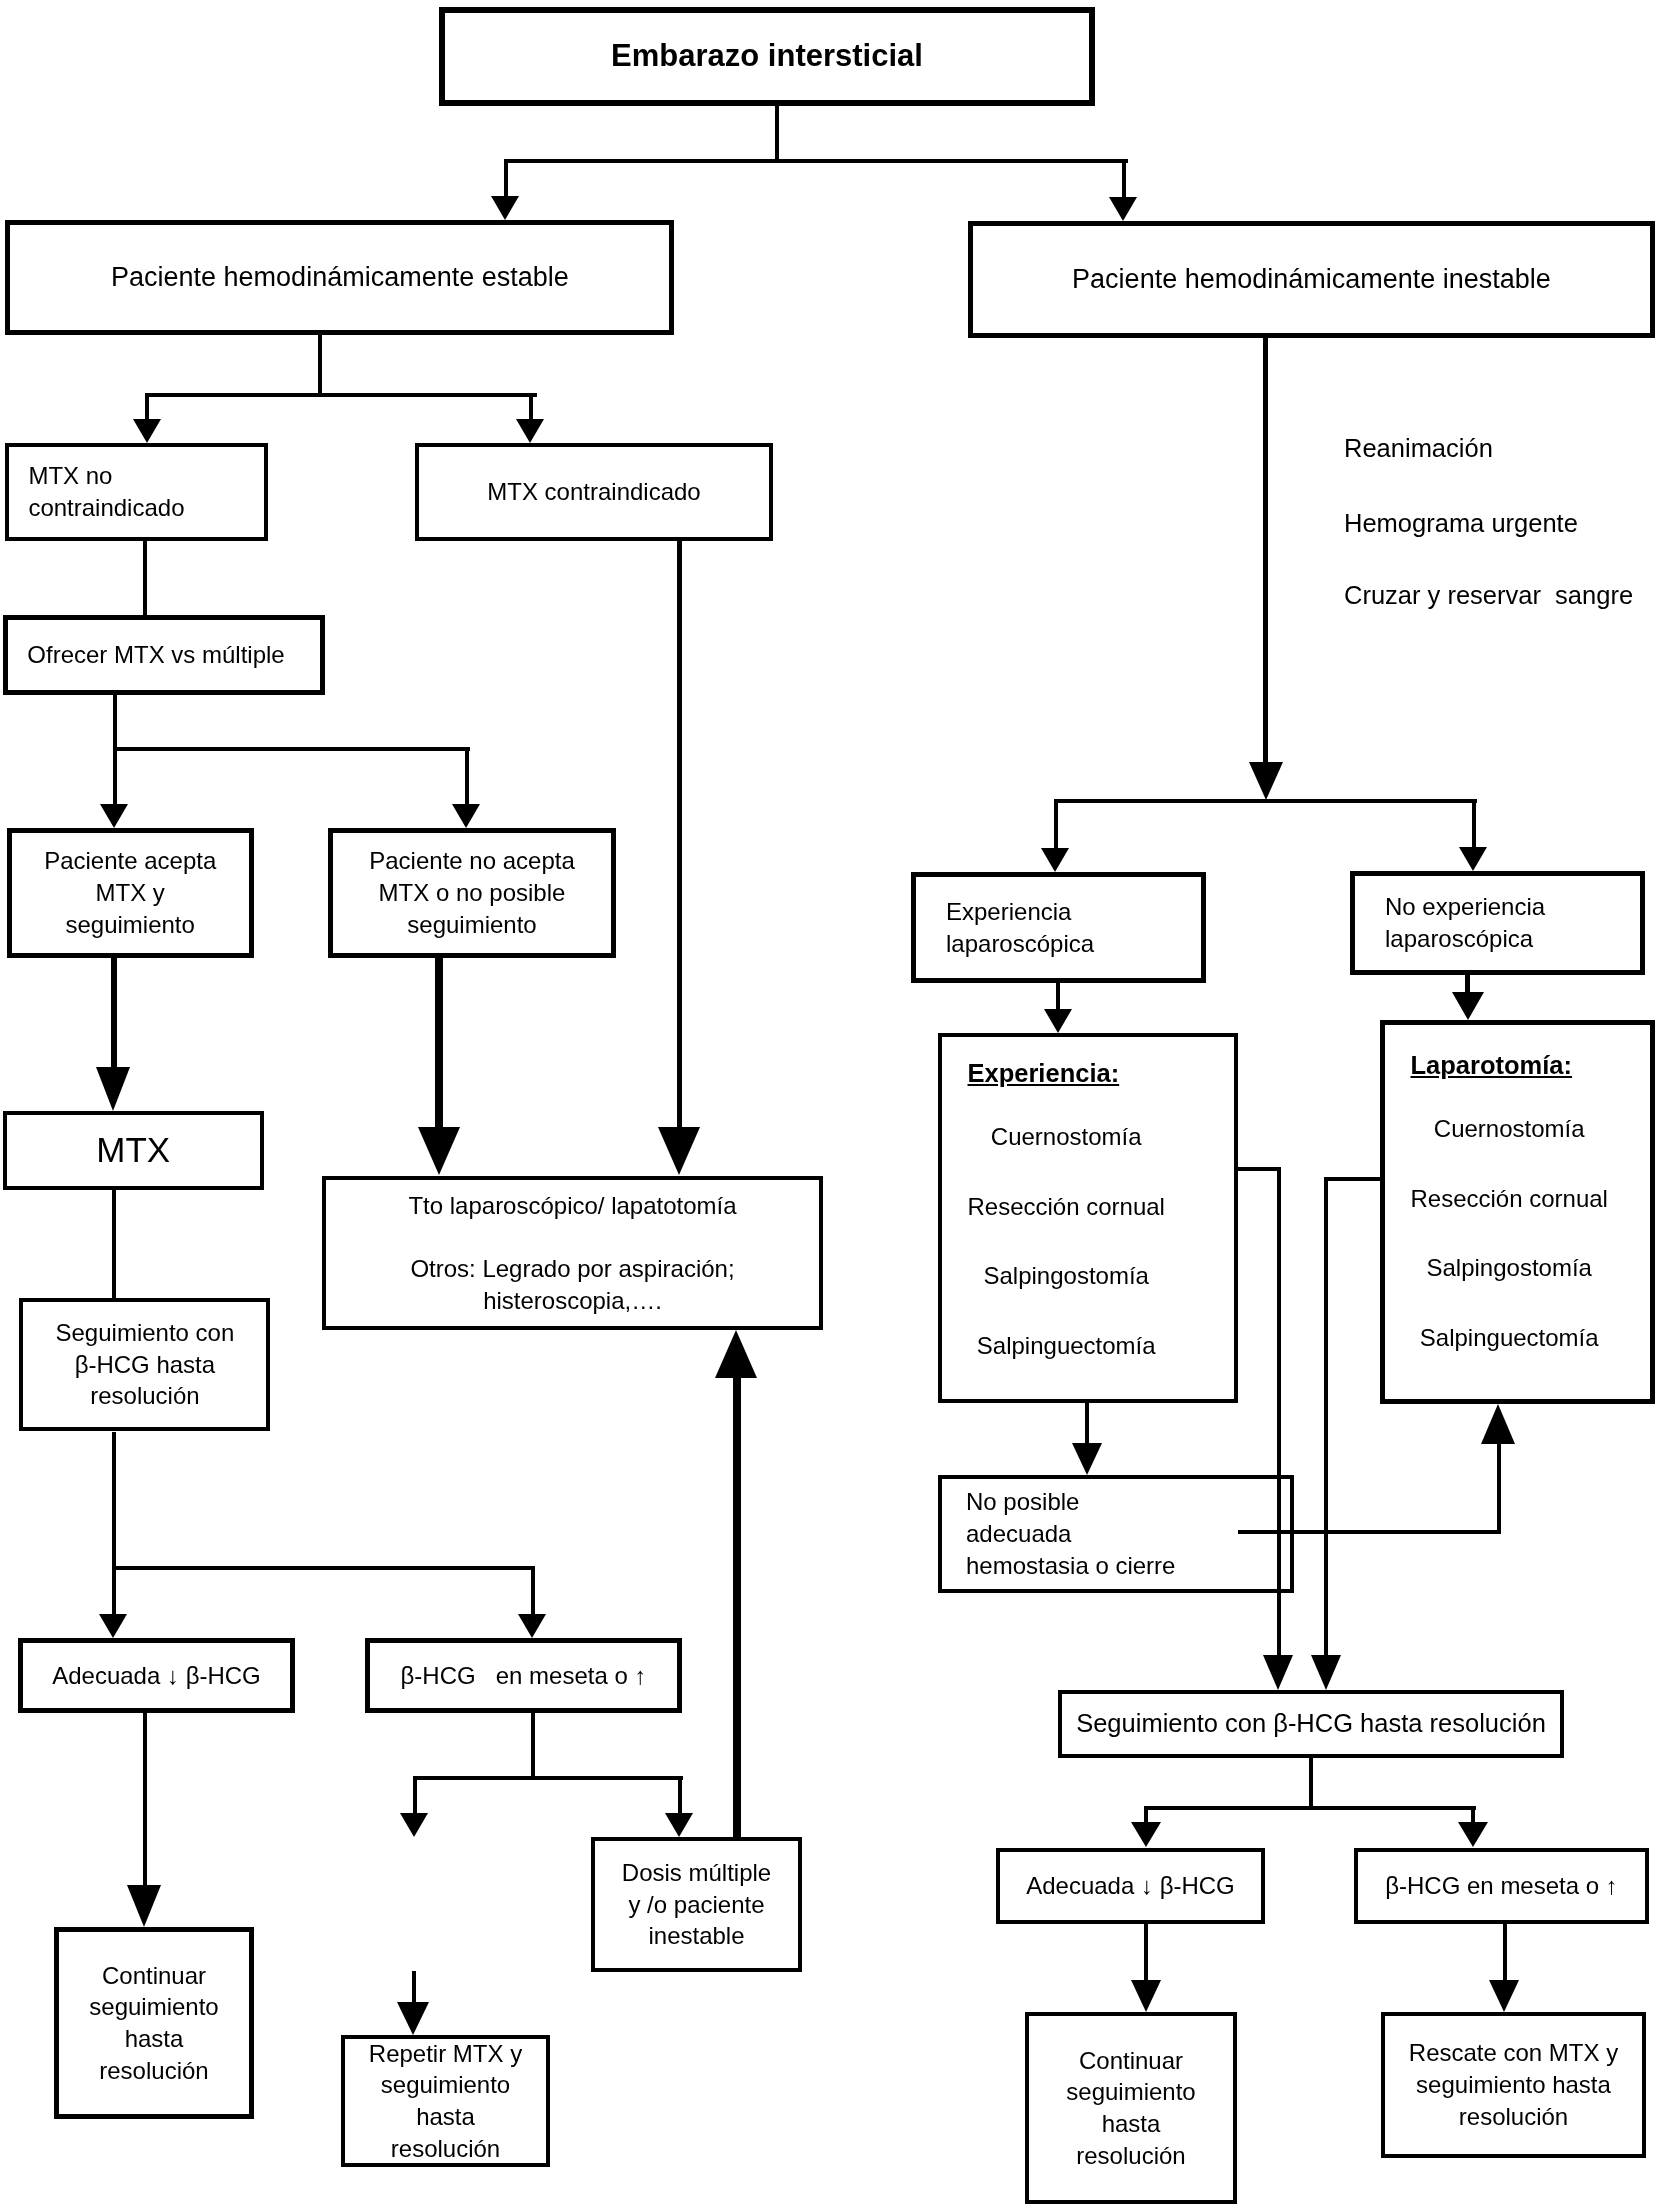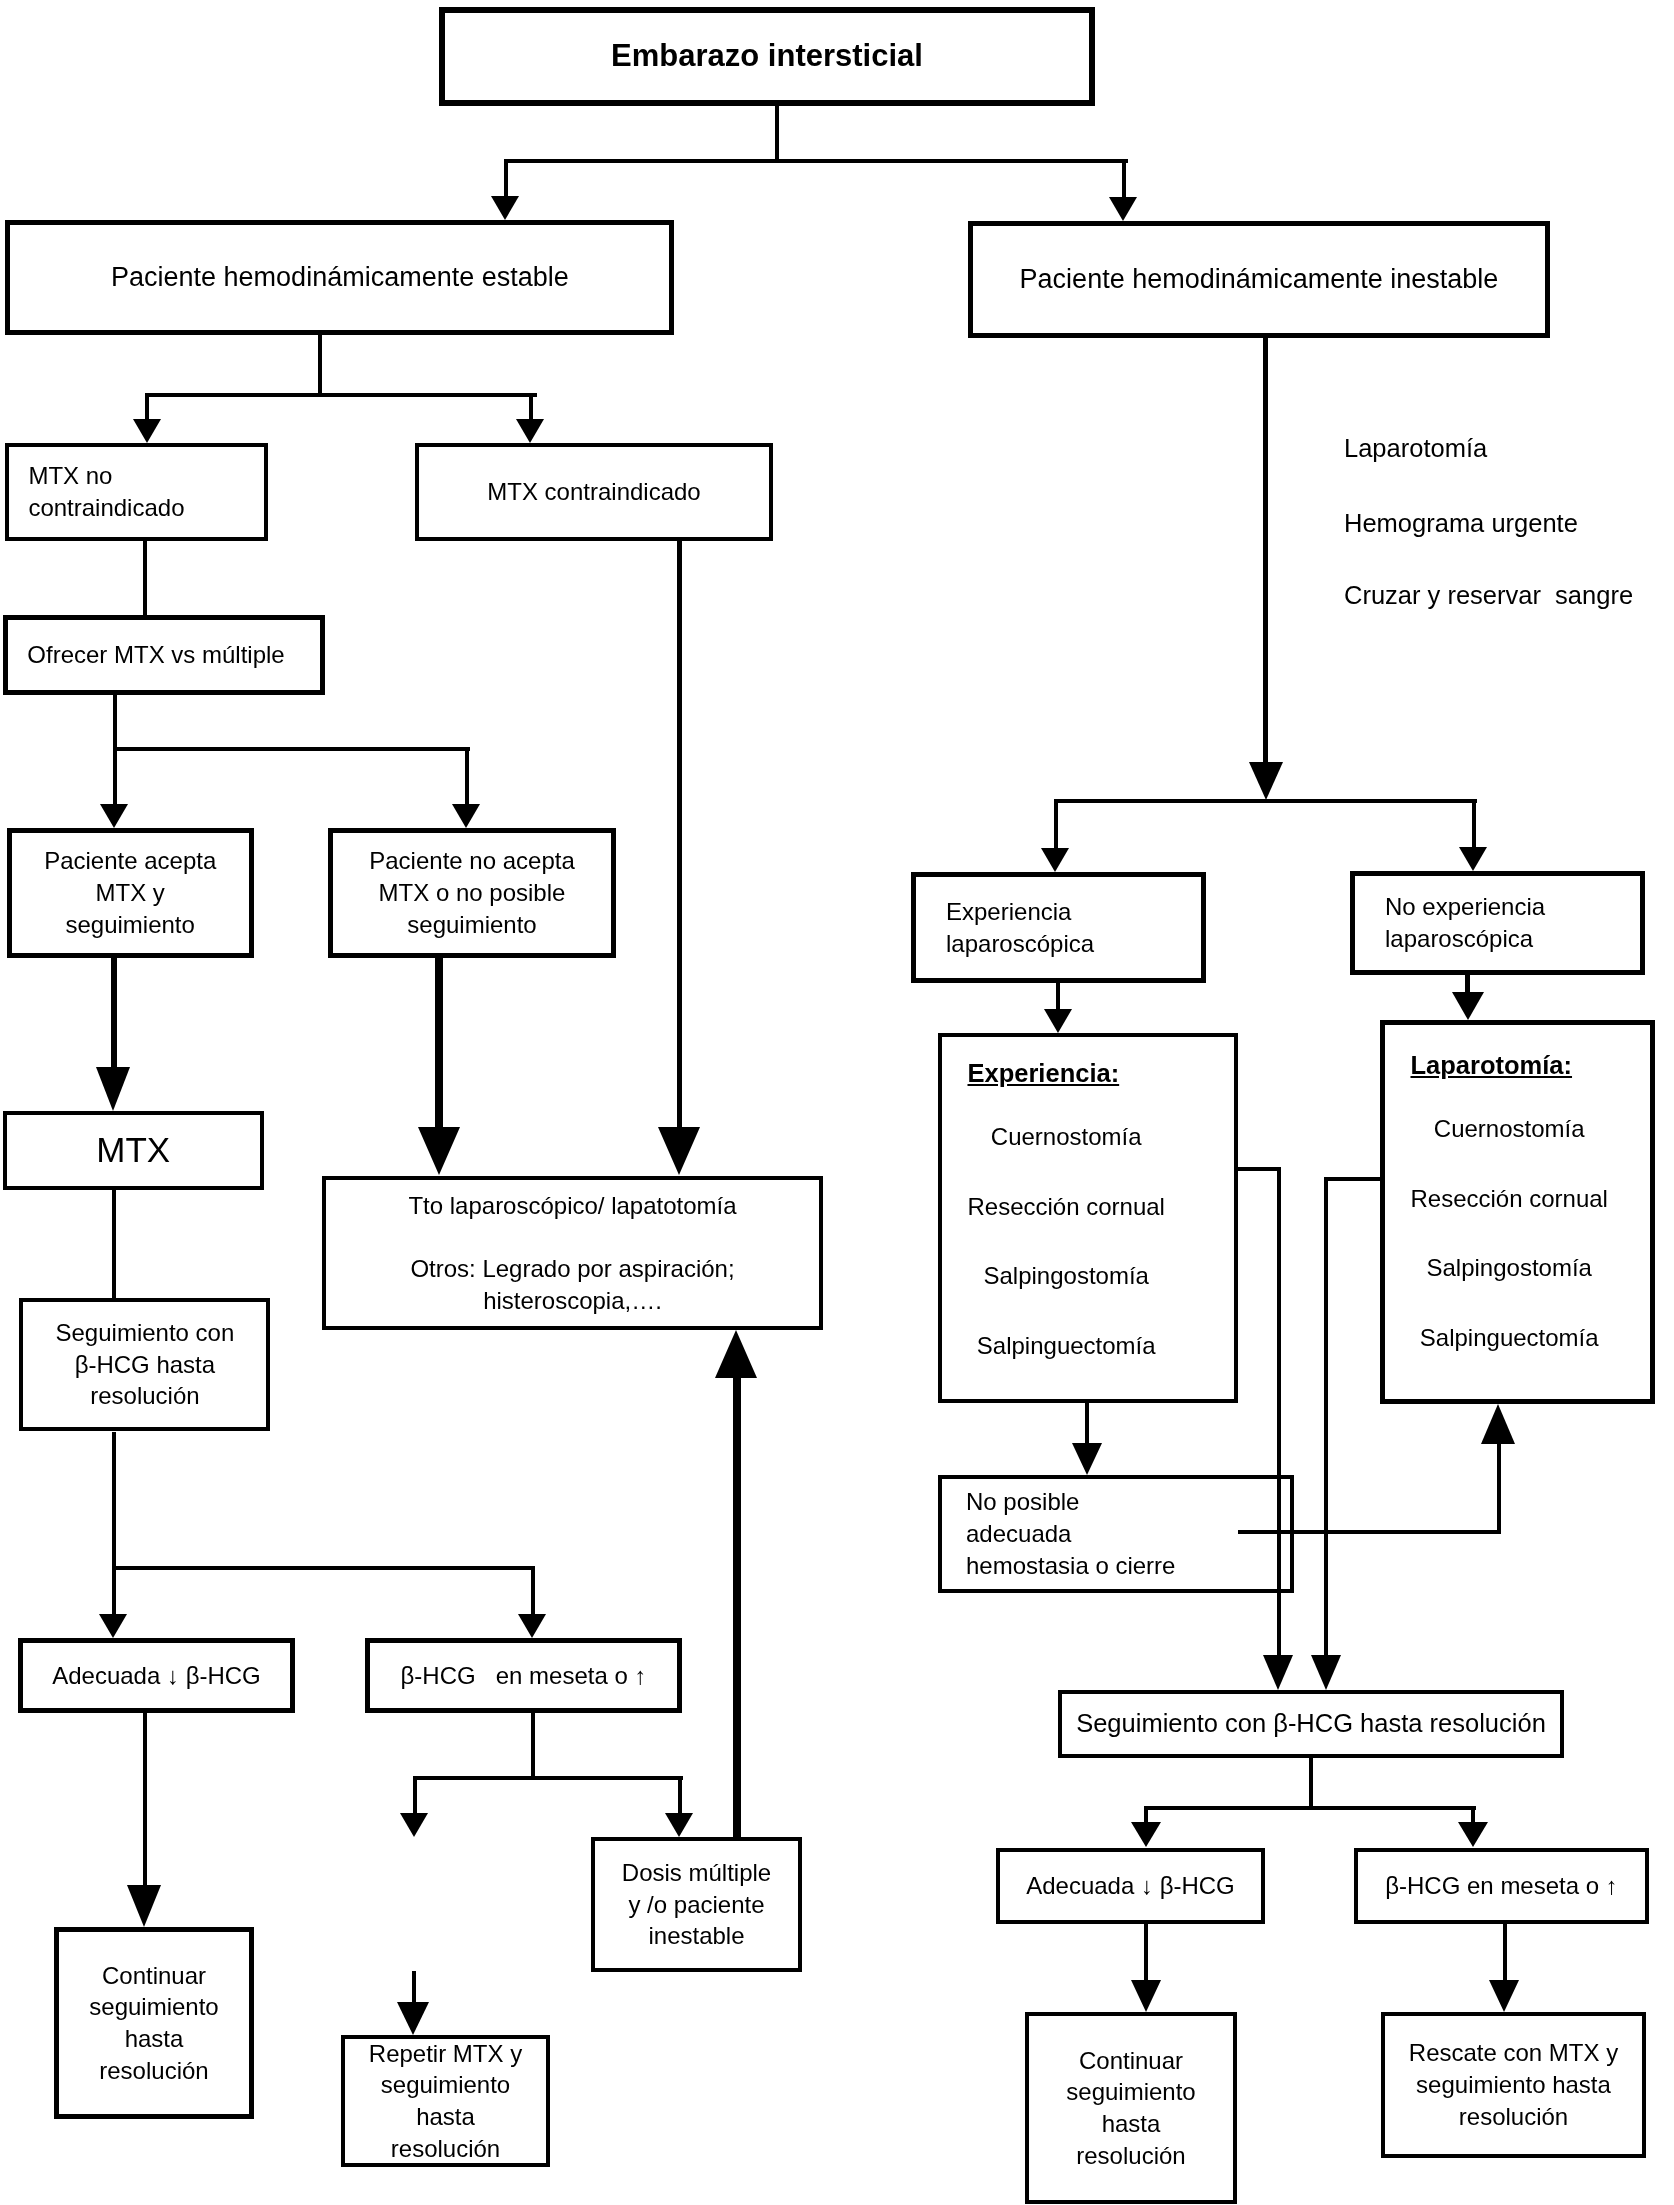--- a/index.html
+++ b/index.html
@@ -28,21 +28,21 @@
 <div class="stage">
 
   <div class="box b10" style="left:439px;top:6.7px;width:656px;height:99px;font-size:31px;font-weight:bold;">
     <span class="t">Embarazo intersticial</span>
   </div>
 
   <div class="box b8" style="left:5.4px;top:220px;width:669px;height:115px;font-size:27px;">
     <span class="t">Paciente hemodinámicamente estable</span>
   </div>
 
-  <div class="box b8" style="left:968px;top:221px;width:582px;height:117px;font-size:27px;">
+  <div class="box b8" style="left:968px;top:221px;width:687px;height:117px;font-size:27px;">
     <span class="t">Paciente hemodinámicamente inestable</span>
   </div>
 
   <div class="box left" style="left:5.4px;top:443px;width:263px;height:98px;padding-left:19px;">
     <span class="t">MTX no
 contraindicado</span>
   </div>
 
   <div class="box" style="left:415px;top:443px;width:358px;height:98px;">
     <span class="t">MTX contraindicado</span>
@@ -166,21 +166,21 @@
 hasta
 resolución</span>
   </div>
 
   <div class="box" style="left:1381px;top:2012px;width:265px;height:146px;">
     <span class="t">Rescate con MTX y
 seguimiento hasta
 resolución</span>
   </div>
 
-  <div class="note" style="left:1344px;top:434px;">Laparotomía</div>
+  <div class="note" style="left:1344px;top:434px;">Reanimación</div>
   <div class="note" style="left:1344px;top:509px;">Hemograma urgente</div>
   <div class="note" style="left:1344px;top:581px;">Cruzar y reservar  sangre</div>
 
   <div class="ln" style="left:775px;top:106px;width:4px;height:54px;"></div>
   <div class="ln" style="left:506px;top:159px;width:622px;height:4px;"></div>
   <div class="ln" style="left:504px;top:159px;width:4px;height:38px;"></div>
   <div class="ln" style="left:1122px;top:159px;width:4px;height:39px;"></div>
 
   <div class="ln" style="left:318px;top:335px;width:4px;height:59px;"></div>
   <div class="ln" style="left:145px;top:393px;width:392px;height:4px;"></div>

